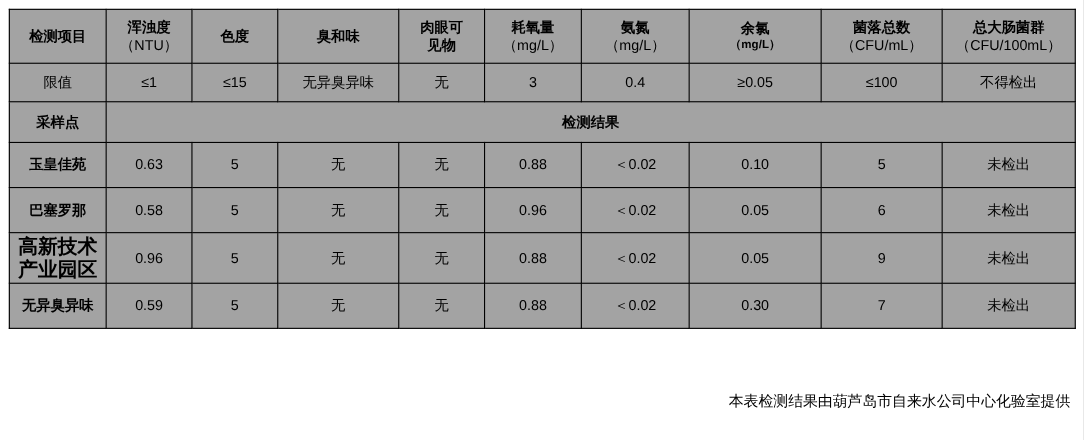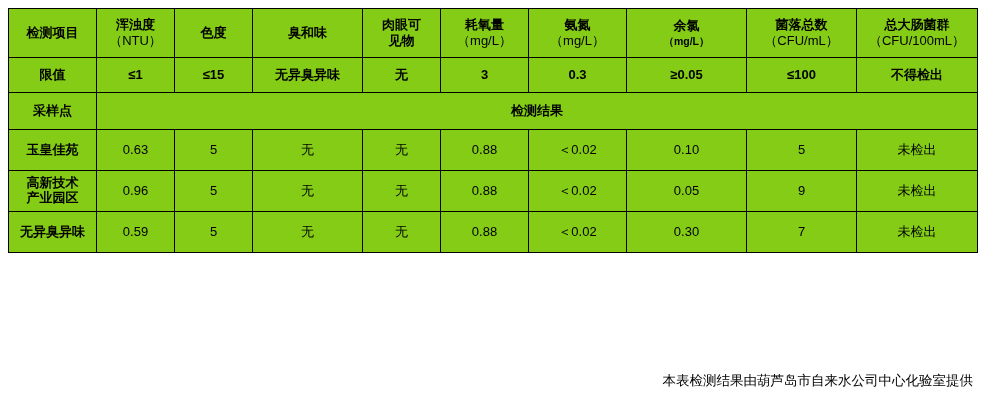--- a/index.html
+++ b/index.html
@@ -18,21 +18,21 @@
   .sheet {
     position: absolute;
     left: 8px;
     top: 8px;
     width: 969px;
   }
   table.water-table {
     border-collapse: collapse;
     table-layout: fixed;
     width: 969px;
-    background: #84cc16;
+    background: #a3a3a3;
   }
   table.water-table td {
     border: 1px solid #000000;
     text-align: center;
     vertical-align: middle;
     font-size: 13px;
     line-height: 1.25;
     padding: 2px 2px;
   }
   
@@ -51,21 +51,21 @@
     height: 44px;
     font-weight: bold;
     font-size: 13.5px;
   }
   .hdr-main { display: block; }
   .hdr-sub { display: block; font-size: 13px; font-weight: normal; }
   .hdr-sub-sm { display: block; font-size: 10.5px; font-weight: bold; }
 
   .limit-row td {
     height: 30px;
-    font-weight: bold;
+    font-weight: normal;
     font-size: 13.5px;
   }
   .sample-row td {
     height: 32px;
     font-weight: bold;
     font-size: 13.5px;
     margin-left: 13px;
   }
   .sample-row td.result-cell {
     font-weight: bold;
@@ -74,26 +74,26 @@
     height: 36px;
     font-size: 13px;
   }
   .data-row td.site {
     font-size: 13px;
     font-weight: bold;
   }
   .site-two-line {
     display: block;
     line-height: 1.15;
-    font-size: 13px;
+    font-size: 18px;
   }
   .footnote {
     position: absolute;
     right: 12px;
-    top: 372px;
+    top: 356px;
     font-size: 13.5px;
     color: #000000;
     white-space: nowrap;
   }
 </style>
 </head>
 <body>
 
 <div class="sheet">
   <table class="water-table">
@@ -150,21 +150,21 @@
         </td>
       </tr>
 
       <tr class="limit-row">
         <td>限值</td>
         <td>≤1</td>
         <td>≤15</td>
         <td>无异臭异味</td>
         <td>无</td>
         <td>3</td>
-        <td>0.3</td>
+        <td>0.4</td>
         <td>≥0.05</td>
         <td>≤100</td>
         <td>不得检出</td>
       </tr>
 
       <tr class="sample-row">
         <td>采样点</td>
         <td class="result-cell" colspan="9">检测结果</td>
       </tr>
 
@@ -174,20 +174,32 @@
         <td>5</td>
         <td>无</td>
         <td>无</td>
         <td>0.88</td>
         <td>＜0.02</td>
         <td>0.10</td>
         <td>5</td>
         <td>未检出</td>
       </tr>
 
+      <tr class="data-row">
+        <td class="site">巴塞罗那</td>
+        <td>0.58</td>
+        <td>5</td>
+        <td>无</td>
+        <td>无</td>
+        <td>0.96</td>
+        <td>＜0.02</td>
+        <td>0.05</td>
+        <td>6</td>
+        <td>未检出</td>
+      </tr>
 
       <tr class="data-row">
         <td class="site">
           <span class="site-two-line">高新技术</span>
           <span class="site-two-line">产业园区</span>
         </td>
         <td>0.96</td>
         <td>5</td>
         <td>无</td>
         <td>无</td>

